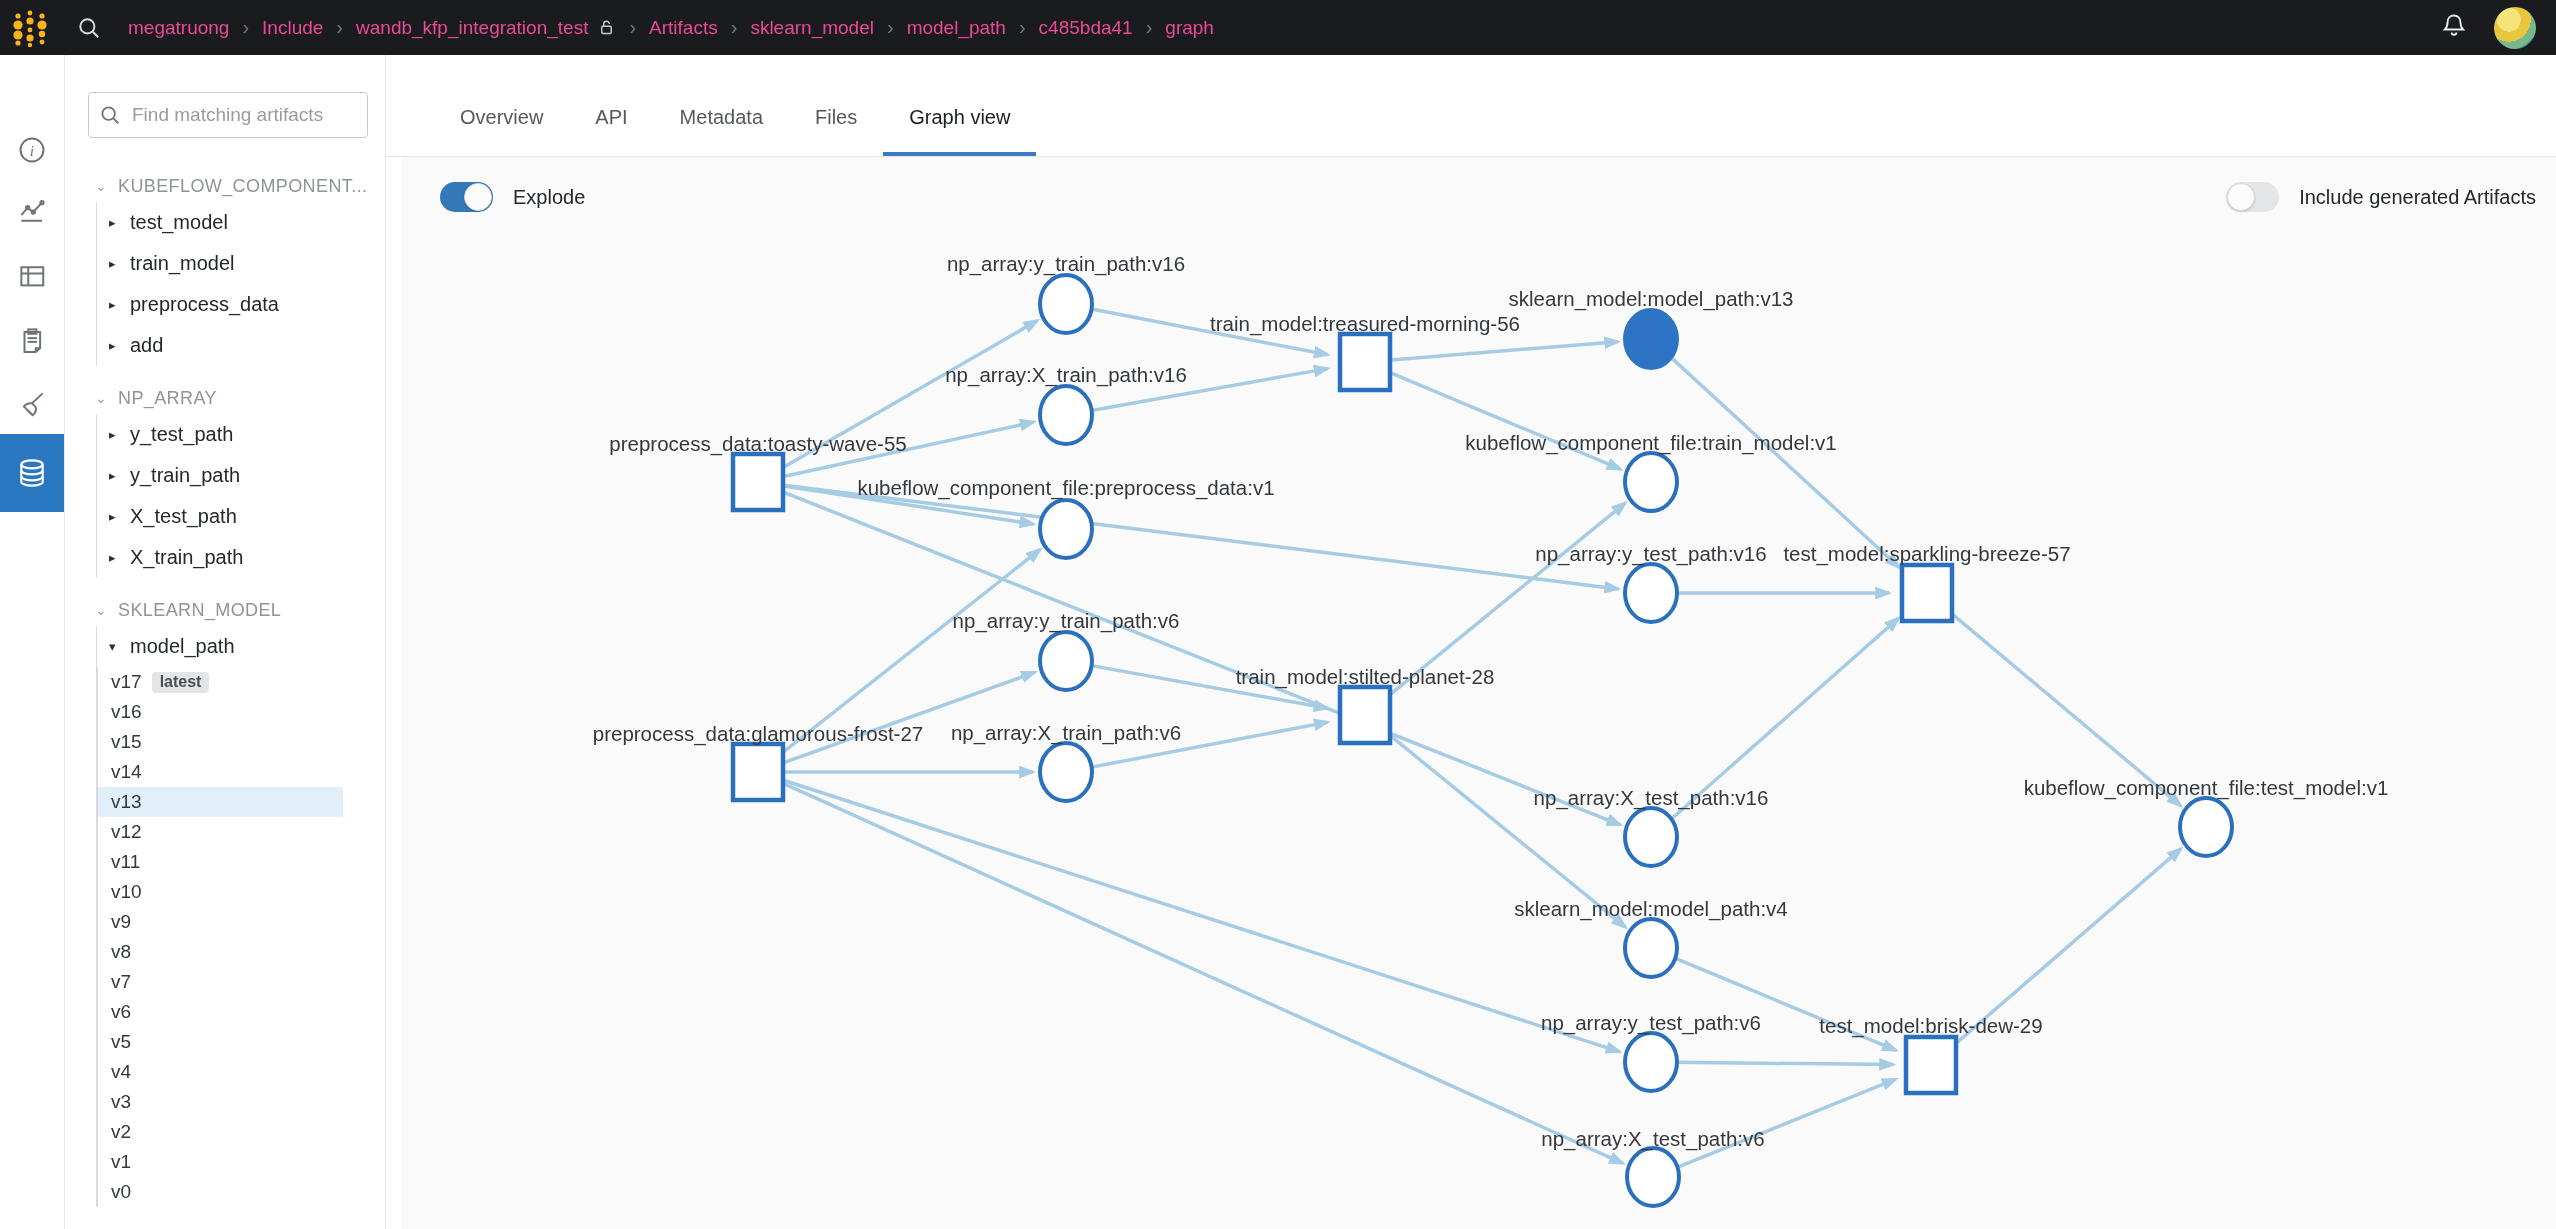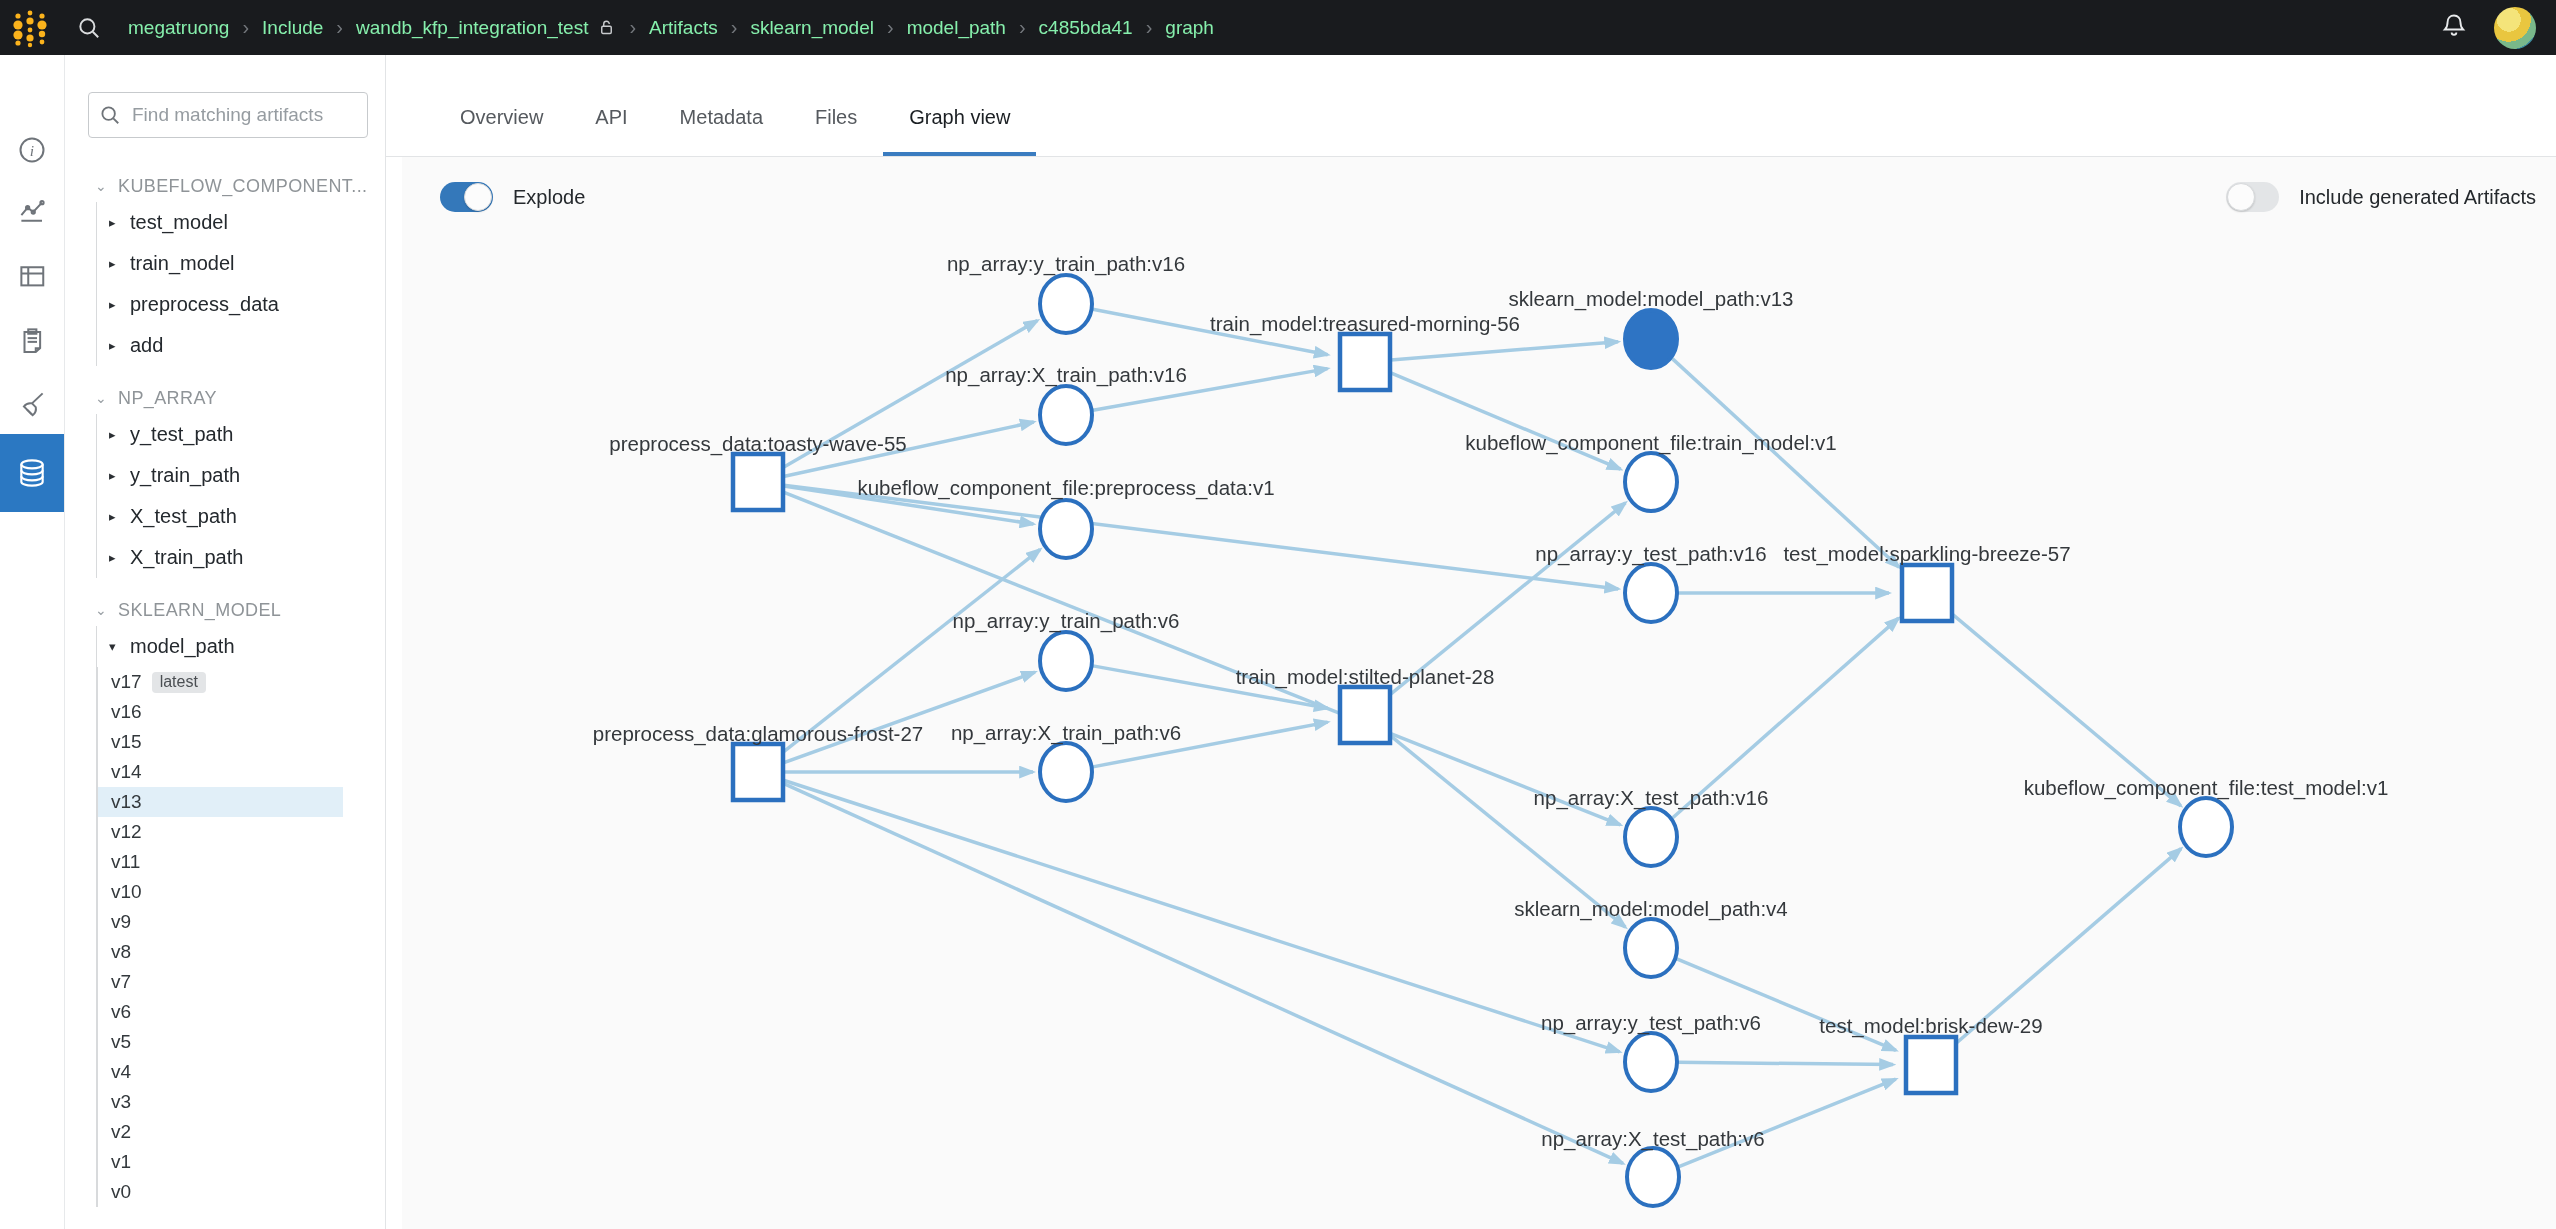--- a/index.html
+++ b/index.html
@@ -3,21 +3,21 @@
 <meta charset="utf-8">
 <style>
   html,body{margin:0;padding:0;width:2556px;height:1229px;overflow:hidden;
     font-family:"Liberation Sans","DejaVu Sans",sans-serif;background:#ffffff;}
   
   .navbar{position:absolute;left:0;top:0;width:2556px;height:55px;background:#191b1e;
     display:flex;align-items:center;z-index:30;}
   .nav-logo{width:36px;height:40px;margin-left:12px;flex:0 0 auto;}
   .nav-search{margin-left:28px;flex:0 0 auto;display:flex;align-items:center;}
   .breadcrumb{display:flex;align-items:center;margin-left:26px;font-size:19px;color:#d3d5d8;white-space:nowrap;}
-  .bc-item{color:#86efac;cursor:pointer;text-align:center;}
+  .bc-item{color:#ec4899;cursor:pointer;text-align:center;}
   .bc-sep{color:#74787d;margin:0 13px;font-size:20px;}
   .bc-lock{margin-left:9px;display:inline-flex;align-items:center;}
   .nav-right{margin-left:auto;display:flex;align-items:center;margin-right:20px;}
   .bell{margin-right:26px;}
   .avatar{width:42px;height:42px;border-radius:50%;
     background:radial-gradient(circle at 35% 30%,#f4e47a 0 30%,#e9c63f 30% 55%,#79b88a 55% 75%,#3f8fa0 75% 100%);}
   
   .rail{position:absolute;left:0;top:55px;width:64px;height:1174px;background:#fff;
     border-right:1px solid #e7e9eb;z-index:20;}
   .rail-item{position:absolute;left:0;width:64px;height:62px;display:flex;align-items:center;justify-content:center;cursor:pointer;}
@@ -38,21 +38,21 @@
     color:#8f9498;font-size:18px;letter-spacing:.4px;white-space:nowrap;}
   .sec-chevron{width:14px;margin-right:9px;color:#9aa0a5;font-size:14px;}
   .sec-items{border-left:1px solid #d8dadc;margin-left:8px;}
   .tree-item{height:41px;display:flex;align-items:center;padding-left:12px;cursor:pointer;}
   .tri{font-size:13px;color:#2b2f33;width:13px;}
   .tree-label{margin-left:8px;font-size:20px;color:#24292e;}
   .versions{border-left:1px solid #d8dadc;}
   .ver-row{height:30px;display:flex;align-items:center;padding-left:13px;width:245px;
     box-sizing:border-box;font-size:19px;color:#33383c;cursor:pointer;}
   .ver-row.selected{background:#e1eff8;}
-  .badge{margin-left:10px;background:#e3e5e7;border-radius:4px;padding:1px 8px 2px;font-size:16px;color:#4a4e52;}
+  .badge{margin-left:10px;background:#e3e5e7;border-radius:4px;padding:1px 8px 2px;font-size:16px;color:#4a4e52;font-weight:bold;}
   
   .main{position:absolute;left:386px;top:55px;width:2170px;height:1174px;background:#fff;margin-top:27px;}
   .tabs{height:75px;border-bottom:1px solid #e2e4e6;display:flex;align-items:stretch;padding-left:48px;box-sizing:border-box;}
   .tab{padding:0 26px;display:flex;align-items:center;font-size:20px;color:#55595e;cursor:pointer;
     border-bottom:4px solid transparent;box-sizing:border-box;}
   .tab.active{color:#1b1f23;border-bottom-color:#3a7cc0;}
   .graph-area{position:absolute;left:16px;top:75px;width:2170px;height:1099px;background:#fafafa;}
   #graph-svg{position:absolute;left:0;top:0;}
   
   .control{position:absolute;display:flex;align-items:center;z-index:5;}

